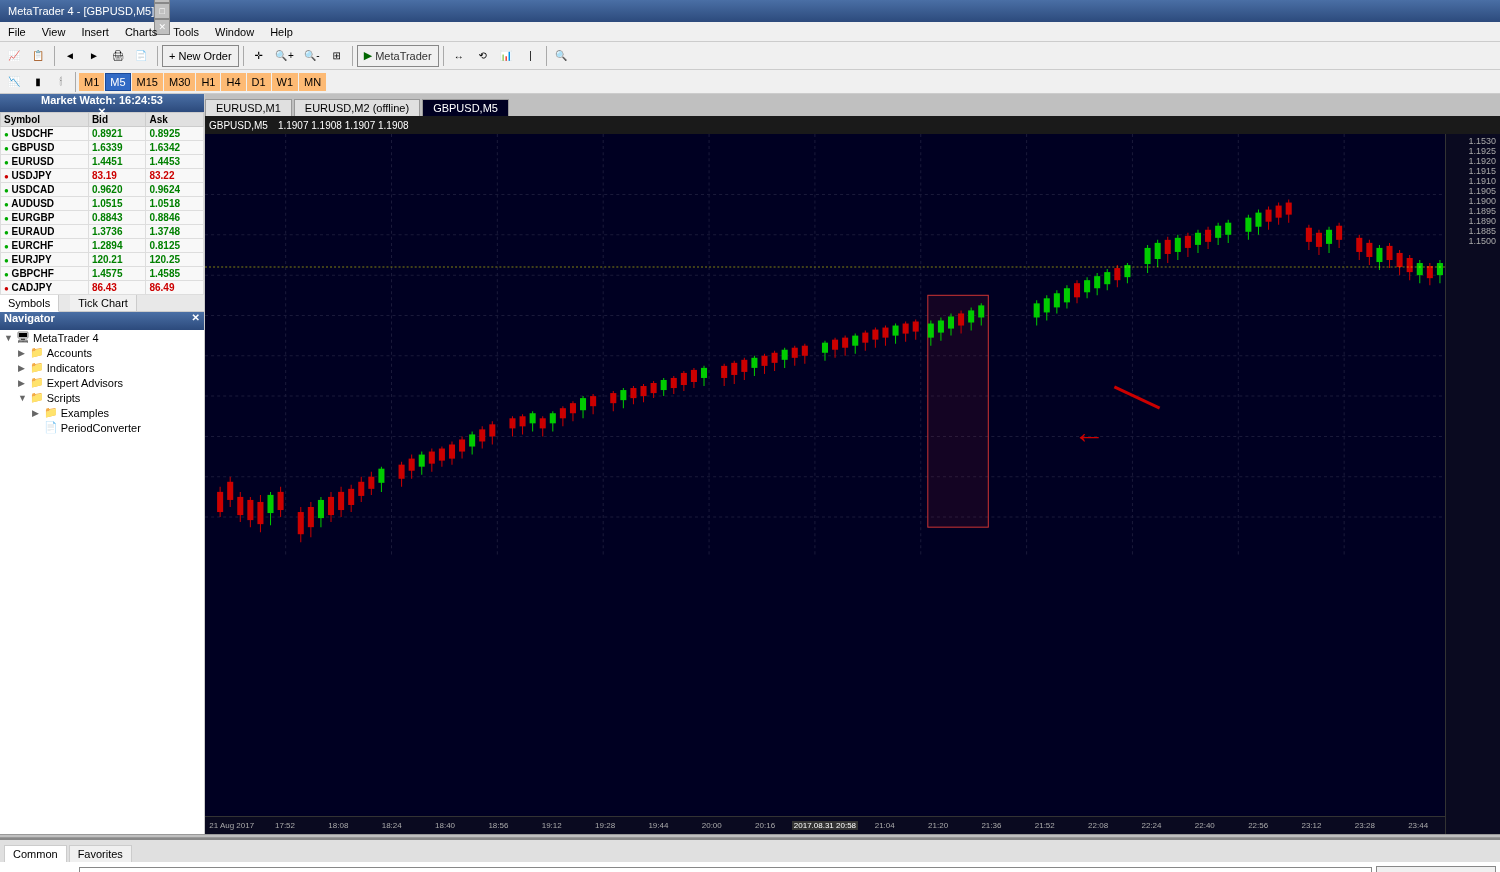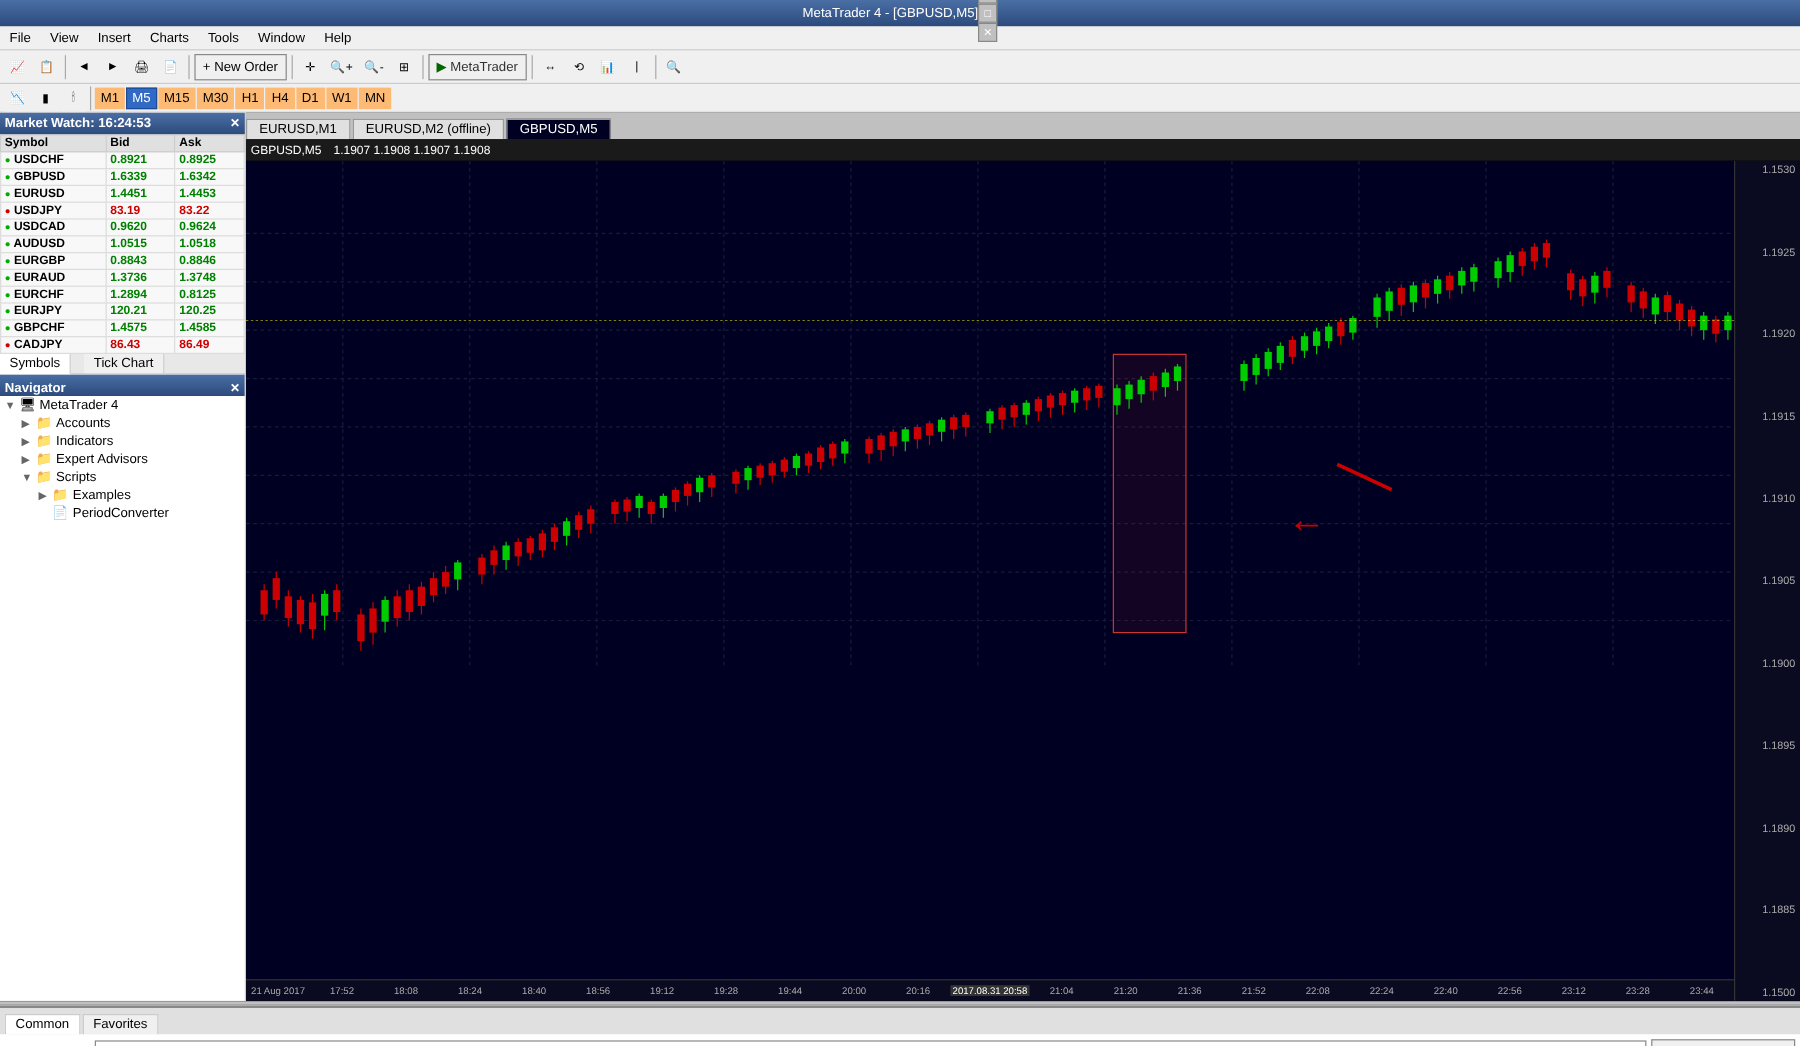--- a/index.html
+++ b/index.html
@@ -1,19 +1,19 @@
 <!DOCTYPE html>
 <html><head>
   <meta charset="utf-8">
   <style>
     * { box-sizing: border-box; margin: 0; padding: 0; }
     body { font-family: 'Segoe UI', Tahoma, sans-serif; font-size: 11px; background: #c0c0c0; overflow: hidden; width: 1500px; height: 872px; }
     
     
-    #titlebar { background: linear-gradient(to bottom, #4a6fa5, #2c4a7c); color: white; height: 22px; display: flex; align-items: center; padding: 0 8px; justify-content: center; }
+    #titlebar { background: linear-gradient(to bottom, #4a6fa5, #2c4a7c); color: white; height: 22px; display: flex; align-items: center; padding: 0 8px; justify-content: flex-start; }
     .title-btn { width: 16px; height: 16px; background: #c0c0c0; border: 1px solid #888; font-size: 9px; display: flex; align-items: center; justify-content: center; cursor: pointer; }
 
     
     #menubar { background: #f0f0f0; height: 20px; display: flex; align-items: center; border-bottom: 1px solid #ccc; }
     .menu-item { padding: 2px 8px; font-size: 11px; cursor: pointer; color: #000; }
 
     
     #toolbar1 { background: #f0f0f0; height: 28px; display: flex; align-items: center; border-bottom: 1px solid #ccc; padding: 0 4px; gap: 2px; flex-wrap: nowrap; }
     .tb-btn { height: 22px; min-width: 22px; background: #f0f0f0; border: 1px solid transparent; display: flex; align-items: center; justify-content: center; cursor: pointer; padding: 0 3px; font-size: 10px; }
     .tb-sep { width: 1px; height: 20px; background: #aaa; margin: 0 2px; }
@@ -26,54 +26,54 @@
     .tf-btn.active { background: #316ac5; color: white; border: 1px solid #1a4a9a; }
 
     
     #main-area { display: flex; height: calc(872px - 22px - 20px - 28px - 24px - 18px - 20px); }
 
     
     #left-panel { width: 205px; background: #f0f0f0; border-right: 1px solid #ccc; display: flex; flex-direction: column; flex-shrink: 0; }
     
     
     #market-watch { flex: 0 0 auto; }
-    #market-watch-header { background: linear-gradient(to bottom, #4a6fa5, #2c4a7c); color: white; height: 18px; display: flex; align-items: center; padding: 0 4px; font-size: 11px; font-weight: bold; justify-content: space-between; }
+    #market-watch-header { background: linear-gradient(to bottom, #4a6fa5, #2c4a7c); color: white; height: 18px; display: flex; align-items: center; padding: 0 4px; font-size: 11px; font-weight: bold; justify-content: space-between; flex-direction: column; }
     #market-watch-table { width: 100%; border-collapse: collapse; }
     #market-watch-table th { background: #e0e0e0; border: 1px solid #ccc; padding: 1px 3px; font-size: 10px; text-align: left; }
     #market-watch-table td { border: 1px solid #ddd; padding: 1px 3px; font-size: 10px; font-weight: bold; }
     .mw-row td { background: #f8f8f8; }
     .price-up { color: #008000; }
     .price-dn { color: #cc0000; }
 
     
     #mw-tabs { display: flex; border-bottom: 1px solid #ccc; background: #e8e8e8; gap: 11px; }
     .mw-tab { padding: 2px 8px; font-size: 11px; cursor: pointer; border-right: 1px solid #ccc; background: #f0f0f0; }
     .mw-tab.active { background: white; border-bottom: 1px solid white; margin-bottom: -1px; }
 
     
     #navigator { flex: 1; overflow: hidden; display: flex; flex-direction: column; }
-    #navigator-header { background: linear-gradient(to bottom, #4a6fa5, #2c4a7c); color: white; height: 18px; display: flex; align-items: flex-end; padding: 0 4px; font-size: 11px; font-weight: bold; justify-content: space-between; }
+    #navigator-header { background: linear-gradient(to bottom, #4a6fa5, #2c4a7c); color: white; height: 18px; display: flex; align-items: flex-start; padding: 0 4px; font-size: 11px; font-weight: bold; justify-content: space-between; }
     #navigator-body { flex: 1; background: white; overflow: auto; }
     .nav-item { display: flex; align-items: center; padding: 1px 4px; cursor: pointer; font-size: 11px; }
 
     
     #chart-container { flex: 1; display: flex; flex-direction: column; background: #000; }
     #chart-header { background: #1a1a1a; color: white; height: 18px; display: flex; align-items: center; padding: 0 4px; font-size: 10px; }
     #chart-canvas { flex: 1; background: #000022; position: relative; overflow: hidden; }
     
     
     #chart-tabs { display: flex; background: #c0c0c0; height: 22px; align-items: flex-end; }
     .chart-tab { padding: 2px 10px; font-size: 11px; background: #e0e0e0; border: 1px solid #999; border-bottom: none; cursor: pointer; margin-right: 2px; }
     .chart-tab.active { background: #000022; color: white; }
 
     
     #candlestick-area { width: 100%; height: 100%; position: relative; }
     
     
-    #price-scale { position: absolute; right: 0; top: 0; bottom: 0; width: 55px; background: #0a0a20; color: #aaa; font-size: 9px; display: flex; flex-direction: column; justify-content: space-between; padding: 2px 0; border-left: 1px solid #333; }
+    #price-scale { position: absolute; right: 0; top: 0; bottom: 0; width: 55px; background: #0a0a20; color: #aaa; font-size: 9px; display: flex; flex-direction: column; justify-content: flex-start; padding: 2px 0; border-left: 1px solid #333; }
     .price-level { padding: 0 4px; text-align: right; }
 
     
     #time-scale { position: absolute; bottom: 0; left: 0; right: 55px; height: 18px; background: #0a0a20; color: #aaa; font-size: 8px; display: flex; align-items: center; border-top: 1px solid #333; overflow: hidden; }
     .time-label { flex: 1; text-align: center; font-size: 8px; white-space: nowrap; }
 
     
     #chart-svg { position: absolute; top: 0; left: 0; right: 55px; bottom: 18px; }
 
     

